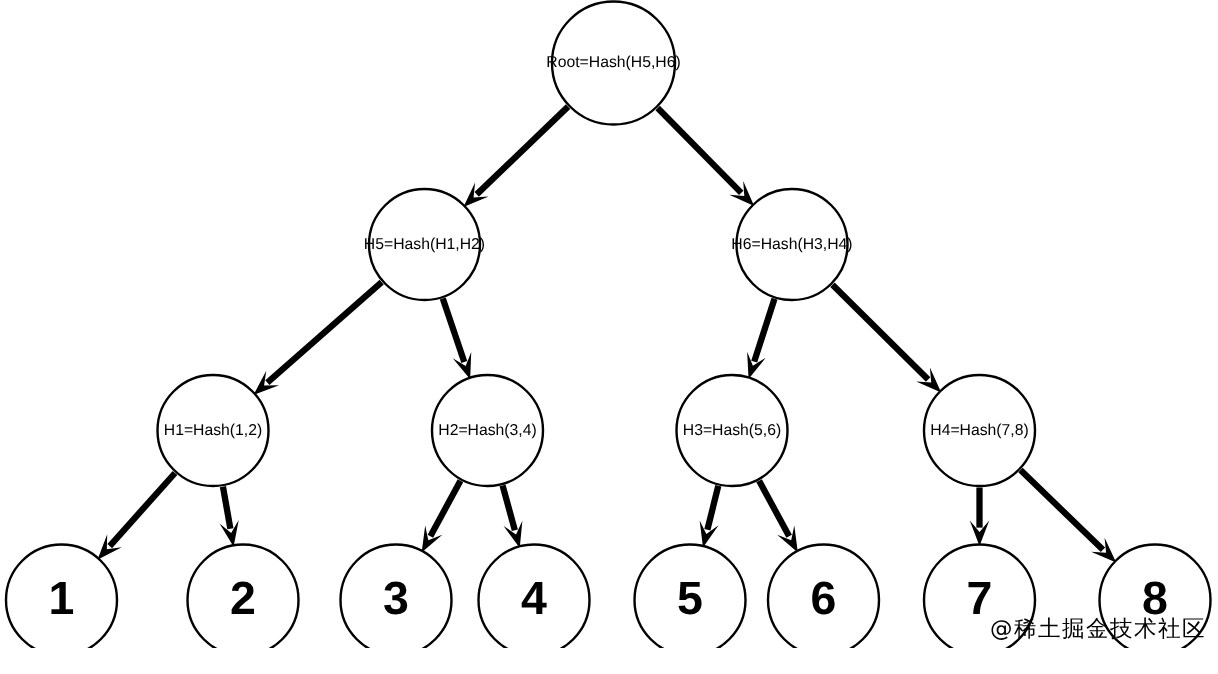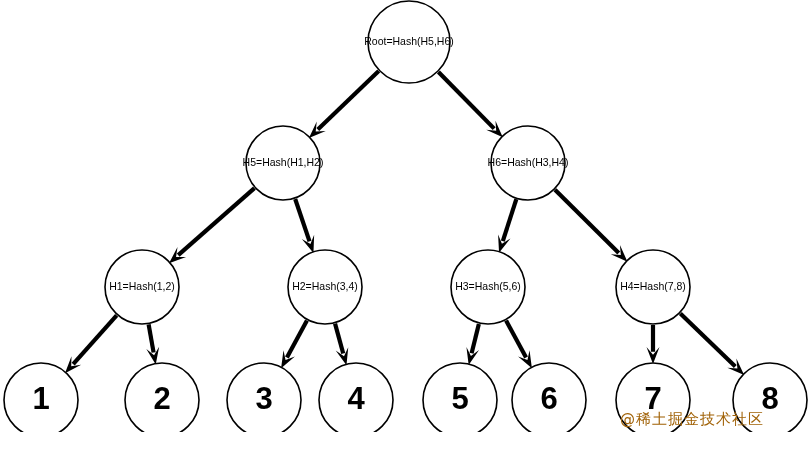--- a/index.html
+++ b/index.html
@@ -184,15 +184,15 @@
           <circle cx="653" cy="400" r="37" class="node-circle"></circle>
           <text x="653" y="401" class="leaf-label">7</text>
         </g>
         <g>
           <circle cx="770" cy="400" r="37" class="node-circle"></circle>
           <text x="770" y="401" class="leaf-label">8</text>
         </g>
       </g>
   </svg>
 
-  <div class="watermark" style="left: 620px; top: 410px; color: #a16207;">@稀土掘金技术社区</div>
+  <div class="watermark" style="left: 660px; top: 410px; color: #000000;">@稀土掘金技术社区</div>
 
 </div>
 
 </body></html>

